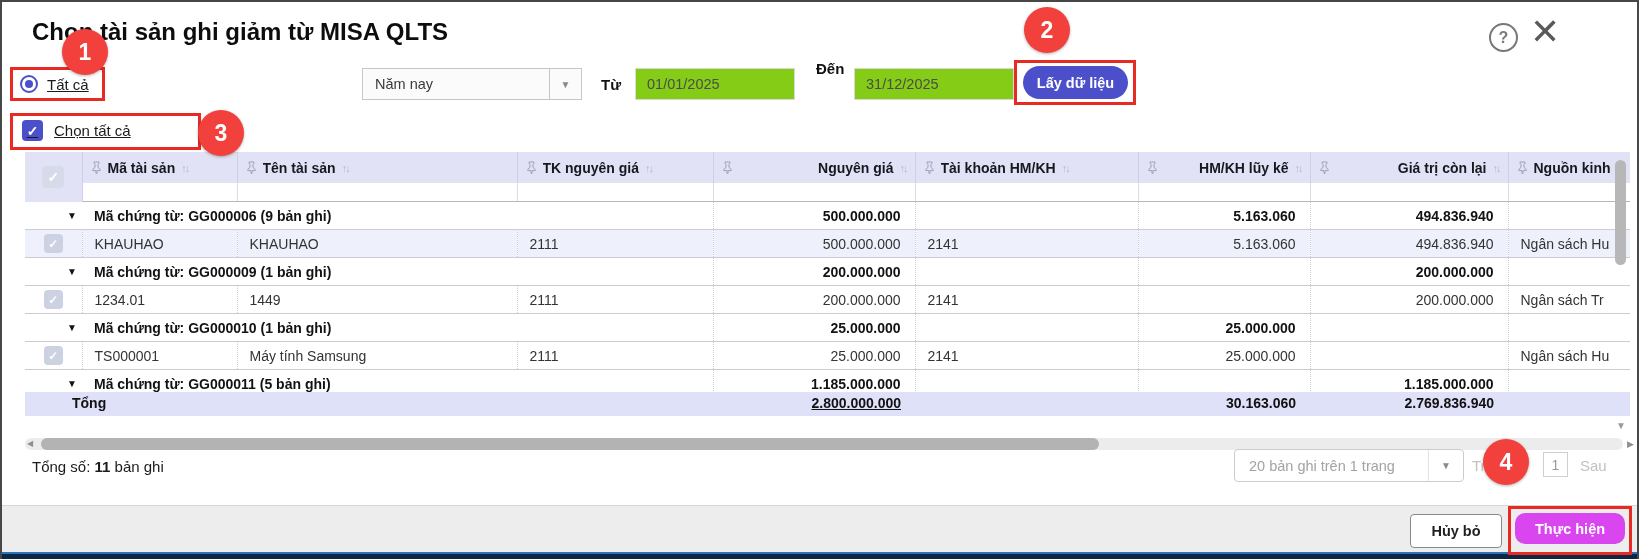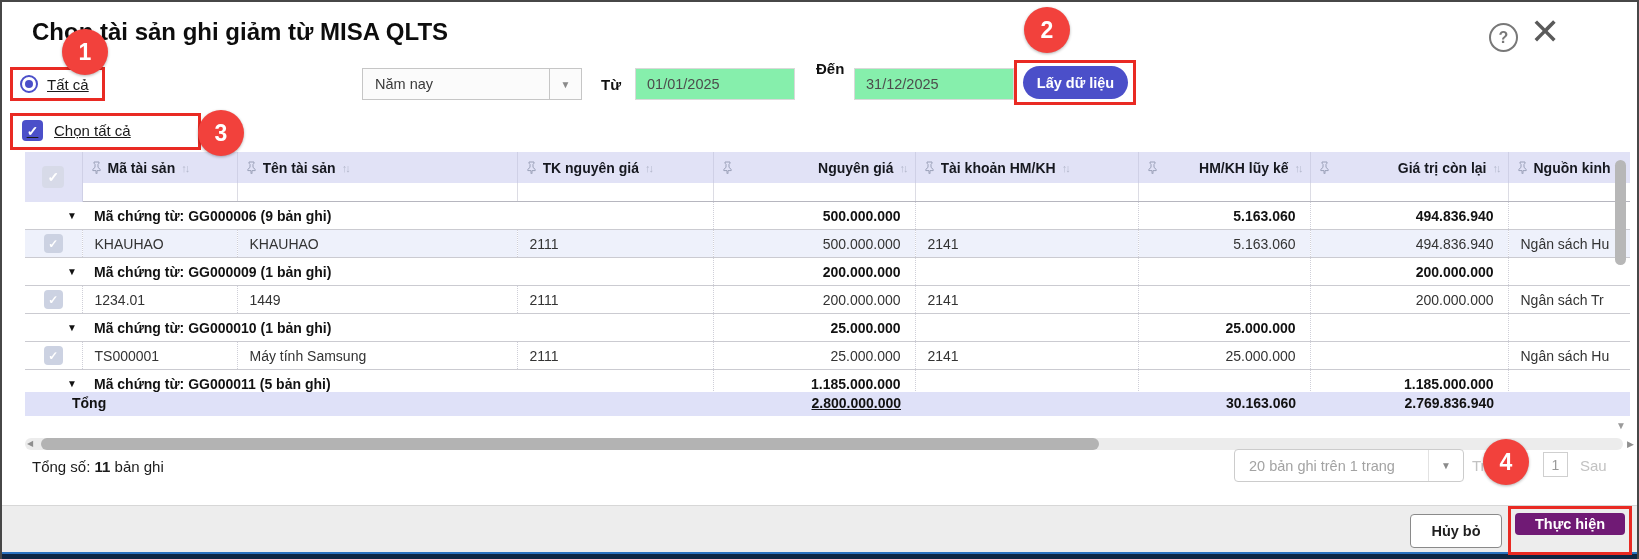--- a/index.html
+++ b/index.html
@@ -22,21 +22,21 @@
   .radiowrap{display:flex;align-items:center;gap:9px;font-size:15px;text-decoration:underline;}
   #radio-all{left:18px;top:73px;}
   #radio-range{left:116px;top:73px;}
   #period{left:360px;top:66px;width:220px;height:32px;border:1px solid #c6c6c6;background:#fbfbfb;
     display:flex;align-items:center;box-sizing:border-box;}
   #period .txt{padding-left:12px;font-size:14.5px;color:#3a3a3a;flex:1;}
   #period .arr{width:31px;height:100%;border-left:1px solid #c6c6c6;display:flex;align-items:center;
     justify-content:center;color:#8a8a8a;font-size:10px;}
   .datelbl{font-weight:700;font-size:15px;color:#111;}
   #from-label{left:599px;top:74px;} #to-label{left:814px;top:58px;}
-  .dateinput{width:160px;height:32px;background:#86efac;border:1px solid #d9d9d9;box-sizing:border-box;
+  .dateinput{width:160px;height:32px;background:#84cc16;border:1px solid #d9d9d9;box-sizing:border-box;
     color:#4c4c4c;font-size:14.5px;display:flex;align-items:center;padding-left:11px;}
   #from-input{left:633px;top:66px;} #to-input{left:852px;top:66px;}
   #fetch-btn{left:1021px;top:64px;width:105px;height:33px;background:#4b4fc9;color:#fff;border-radius:17px;
     font-weight:700;font-size:14.5px;display:flex;align-items:center;justify-content:center;}
   #selectall{left:20px;top:118px;display:flex;align-items:center;gap:11px;font-size:15px;}
   .cbx{width:21px;height:21px;border-radius:4px;background:#4b4fc9;color:#fff;font-size:14px;font-weight:700;
     display:flex;align-items:center;justify-content:center;flex:0 0 auto;}
 
   
   .redbox{border:3px solid #e92a23;box-sizing:border-box;pointer-events:none;}
@@ -95,21 +95,21 @@
     justify-content:center;color:#8a8a8a;font-size:10px;}
   #prev{left:1470px;top:455px;font-size:15px;color:#c2c2c2;}
   #pagebox{left:1541px;top:450px;width:25px;height:25px;border:1px solid #cfcfcf;box-sizing:border-box;
     color:#9a9a9a;font-size:14px;display:flex;align-items:center;justify-content:center;}
   #next{left:1578px;top:455px;font-size:15px;color:#c2c2c2;}
 
   
   #bottombar{left:0;top:503px;width:100%;height:50px;background:#ededed;border-top:1px solid #d7d7d7;}
   #cancel-btn{left:1408px;top:512px;width:92px;height:34px;background:#fff;border:1px solid #8a8a8a;border-radius:4px;
     box-sizing:border-box;font-weight:700;color:#1f1f1f;font-size:14.5px;display:flex;align-items:center;justify-content:center;text-align:center;}
-  #do-btn{left:1513px;top:511px;width:110px;height:22px;background:#701a75;border-radius:4px;color:#fff;
+  #do-btn{left:1513px;top:511px;width:110px;height:31px;background:#d946ef;border-radius:10px;color:#fff;
     font-weight:700;font-size:14.5px;display:flex;align-items:center;justify-content:center;}
   #bottomstrip{left:0;bottom:0;width:100%;height:7px;background:#0d2644;border-top:2px solid #2a72c0;box-sizing:border-box;}
 </style>
 </head>
 <body>
 
 <div class="screen">
 
   <div class="abs" id="title">Chọn tài sản ghi giảm từ MISA QLTS</div>
   <div class="abs" id="help">?</div>

